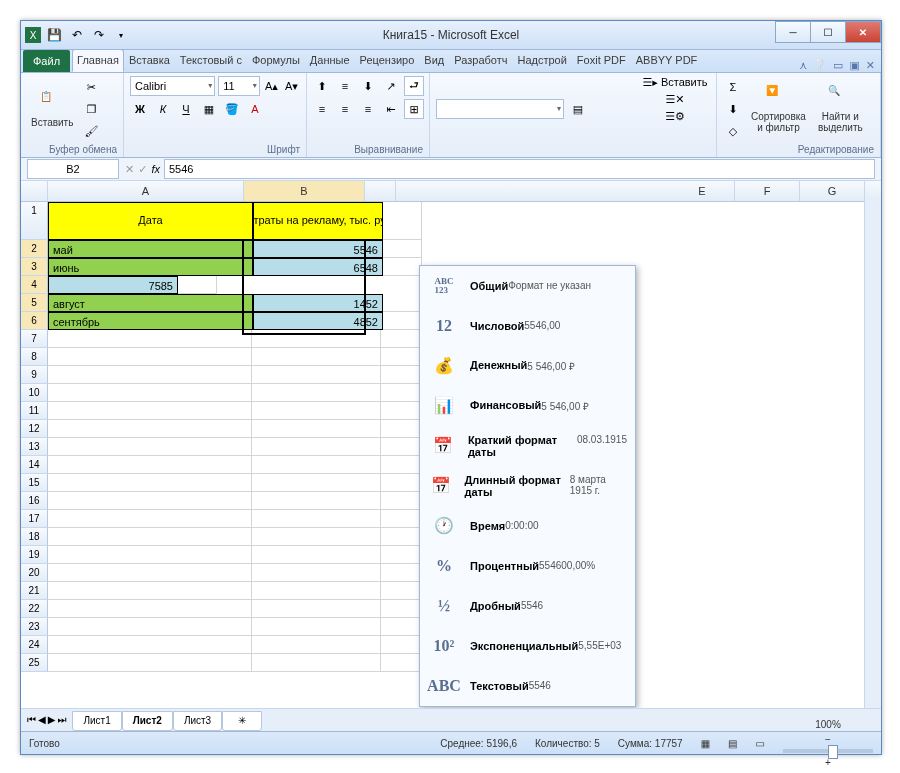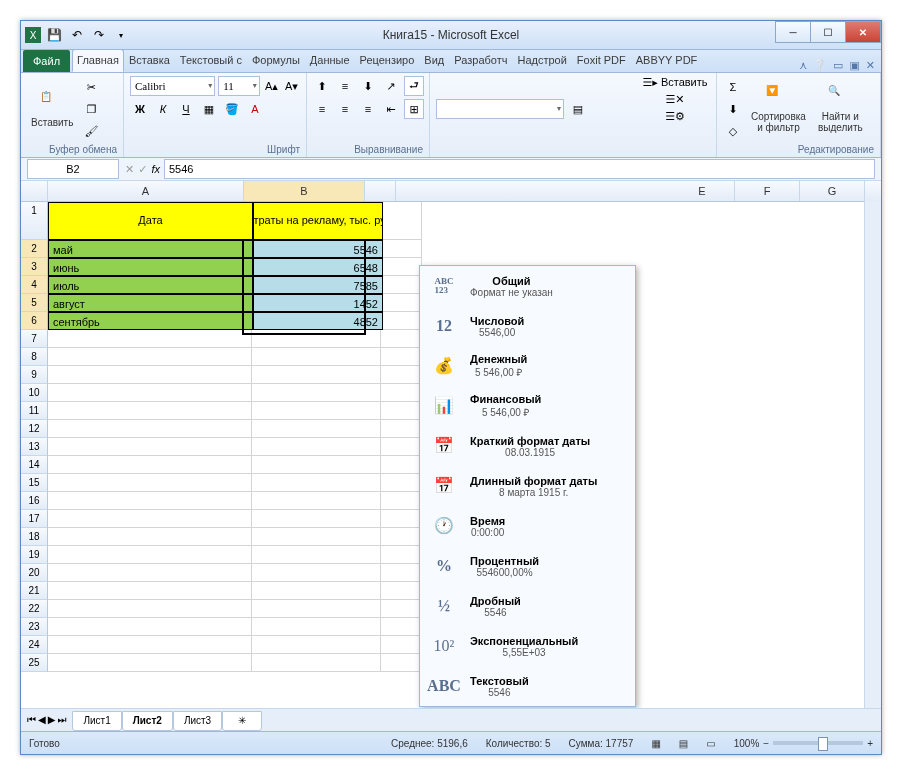--- a/index.html
+++ b/index.html
@@ -17,21 +17,21 @@
   .rtab.active { background: #f5f9ff; border: 1px solid #9fb8d9; border-bottom: 1px solid #f5f9ff; border-radius: 3px 3px 0 0; }
   .ribbon-right { margin-left: auto; display: flex; gap: 6px; padding-right: 6px; align-items: center; color: #5577aa; font-size: 11px; }
   .ribbon { height: 84px; background: linear-gradient(#f5f9ff,#e6eef9); display: flex; border-bottom: 1px solid #9fb8d9; }
   .group { border-right: 1px solid #c8d8ec; display: flex; flex-direction: column; padding: 3px 6px 0; }
   .group-body { flex: 1; display: flex; align-items: center; gap: 4px; }
   .group-label { font-size: 10px; color: #5a6f8f; text-align: right; padding: 2px 0; }
   .big-btn { display: flex; flex-direction: column; align-items: center; gap: 2px; font-size: 10px; color: #333; padding: 2px 4px; }
   .big-btn .ico { width: 24px; height: 24px; }
   .mini-row { display: flex; gap: 3px; align-items: center; }
   .mini-stack { display: flex; flex-direction: column; gap: 2px; }
-  .combo { border: 1px solid #abc0dc; background: #fff; height: 18px; line-height: 18px; padding: 0 12px 0 4px; position: relative; font-size: 11px; font-family: Liberation Serif, serif; }
+  .combo { border: 1px solid #abc0dc; background: #fff; height: 18px; line-height: 18px; padding: 0 12px 0 4px; position: relative; font-size: 11px; }
   .combo::after { content: "▾"; position: absolute; right: 2px; top: 0; font-size: 8px; color: #666; }
   .ibtn { width: 18px; height: 18px; border: 1px solid transparent; display: flex; align-items: center; justify-content: center; font-size: 11px; }
   .ibtn.box { border-color: #abc0dc; background: #fff; }
   .fml-row { height: 22px; display: flex; align-items: center; border-bottom: 1px solid #c8d8ec; background: #eef4fc; }
   .namebox { width: 90px; border: 1px solid #abc0dc; background: #fff; height: 18px; margin: 0 6px; text-align: center; line-height: 18px; font-size: 11px; }
   .fx-controls { display: flex; gap: 4px; align-items: center; }
   .fx-input { flex: 1; border: 1px solid #abc0dc; background: #fff; height: 18px; margin: 0 6px 0 4px; line-height: 18px; padding: 0 4px; font-size: 11px; }
   .sheet { flex: 1; position: relative; overflow: hidden; background: #fff; }
   .grid { position: absolute; inset: 0; }
   .col-headers { display: flex; height: 20px; background: linear-gradient(#f7fafe,#e3ecf7); border-bottom: 1px solid #b6c8de; }
@@ -45,30 +45,30 @@
   .hdr { background: #ffff00; text-align: center; border: 1px solid #000; }
   .row1 { height: 38px; } .row1 .cell { line-height: 1.2; display: flex; align-items: center; justify-content: center; text-align: center; }
   .monthcell { background: #92d050; text-align: left; border: 1px solid #000; }
   .valcell { background: #b7dee8; text-align: right; border: 1px solid #000; }
   .colh.selA, .colh.selB { background: #f9e8b7; }
   .rh.sel { background: #f9e8b7; }
   .sel-frame { position: absolute; border: 2px solid #000; pointer-events: none; }
   .dropdown { position: absolute; top: 84px; left: 398px; width: 215px; background: #f7fafe; border: 1px solid #9fb8d9; box-shadow: 2px 2px 6px rgba(0,0,0,0.3); z-index: 50; }
   .dd-item { display: flex; align-items: center; padding: 4px 8px; gap: 10px; }
   .dd-icon { width: 32px; height: 32px; display: flex; align-items: center; justify-content: center; font-size: 18px; color: #5a6f8f; }
-  .dd-text { display: flex; flex-direction: column; text-align: center; }
+  .dd-text { display: flex; flex-direction: row; }
   .dd-title { font-weight: bold; font-size: 11px; }
   .dd-sub { font-size: 10px; color: #555; }
   .sheet-tabs { height: 22px; background: #e6eef9; display: flex; align-items: center; border-top: 1px solid #c8d8ec; font-size: 10px; }
   .st-nav { display: flex; gap: 2px; padding: 0 6px; }
   .st-tab { padding: 0 10px; height: 18px; line-height: 18px; border: 1px solid #b6c8de; background: #fff; border-radius: 0 0 3px 3px; margin-top: 2px; }
   .st-tab.active { background: #fff; font-weight: bold; }
   .status { height: 22px; background: linear-gradient(#dbe9fa,#cde0f7); display: flex; align-items: center; font-size: 10px; color: #333; padding: 0 8px; border-top: 1px solid #9fb8d9; gap: 18px; }
   .status .spacer { flex: 1; }
-  .zoom { display: flex; align-items: center; gap: 4px; }
+  .zoom { display: flex; align-items: center; gap: 4px; flex-direction: column; }
   .slider { width: 90px; height: 4px; background: #b6c8de; position: relative; }
   .slider::before { content: ""; position: absolute; left: 50%; top: -4px; width: 8px; height: 12px; background: #fff; border: 1px solid #7a94b8; }
   .vscroll { position: absolute; right: 0; top: 20px; bottom: 0; width: 16px; background: #e6eef9; border-left: 1px solid #c8d8ec; }
   svg { display: block; }
 </style>
 </head>
 <body>
 
 <div class="window">
 
@@ -264,21 +264,20 @@
     <div class="cell colC"></div>
           </div>
           <div class="row">
             <div class="rh sel">3</div>
     <div class="cell colA monthcell">июнь</div>
     <div class="cell colB valcell">6548</div>
     <div class="cell colC"></div>
           </div>
           <div class="row">
             <div class="rh sel">4</div>
-    <div class="cell colA monthcell">июль</div>
     <div class="cell colB valcell">7585</div>
     <div class="cell colC"></div>
           </div>
           <div class="row">
             <div class="rh sel">5</div>
     <div class="cell colA monthcell">август</div>
     <div class="cell colB valcell">1452</div>
     <div class="cell colC"></div>
           </div>
           <div class="row">
@@ -469,21 +468,21 @@
             </div>
           </div>
           <div class="dd-item">
             <div class="dd-icon" style="white-space:pre; line-height:1; font-family:serif; font-weight:bold; font-size:16px;">½</div>
     <div class="dd-text">
               <div class="dd-title">Дробный</div>
     <div class="dd-sub">5546</div>
             </div>
           </div>
           <div class="dd-item">
-            <div class="dd-icon" style="white-space:pre; line-height:1; font-family:serif; font-weight:normal; font-size:16px;">10²</div>
+            <div class="dd-icon" style="white-space:pre; line-height:1; font-family:serif; font-weight:bold; font-size:16px;">10²</div>
     <div class="dd-text">
               <div class="dd-title">Экспоненциальный</div>
     <div class="dd-sub">5,55E+03</div>
             </div>
           </div>
           <div class="dd-item">
             <div class="dd-icon" style="white-space:pre; line-height:1; font-family:serif; font-weight:bold; font-size:16px;">ABC</div>
     <div class="dd-text">
               <div class="dd-title">Текстовый</div>
     <div class="dd-sub">5546</div>

